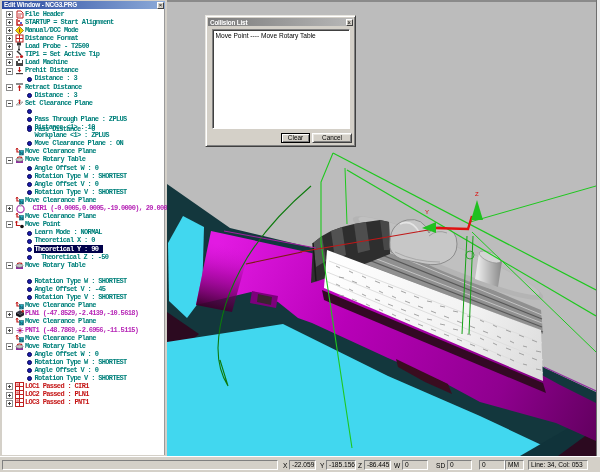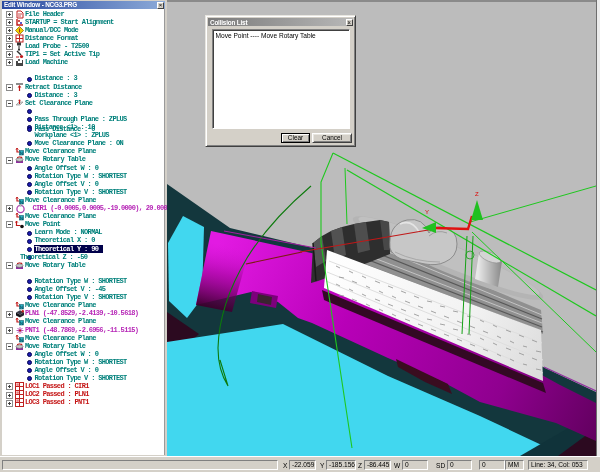--- a/index.html
+++ b/index.html
@@ -109,20 +109,33 @@
           <b></b>
         </span>
 <span class="ic">
           <svg width="9" height="9">
             <path d="M1 8V3h2v2h4V2h1v6z" fill="#444"></path>
             <rect x="3" y="1" width="2" height="2" fill="#666"></rect>
           </svg>
         </span>
 <span class="tt c-t" style="left:23px;">Load Machine</span>
 </div>
+<div class="tr" style="top:57.8px">
+<span class="box">
+          <i></i>
+        </span>
+<span class="ic">
+          <svg width="9" height="9">
+            <path d="M4.5 1v4" stroke="#c01818" stroke-width="1.2"></path>
+            <path d="M2.6 4l1.9 2.4L6.4 4z" fill="#c01818"></path>
+            <path d="M1 7.6h7" stroke="#404040" stroke-width="1.2"></path>
+          </svg>
+        </span>
+<span class="tt c-t" style="left:23px;">Prehit Distance</span>
+</div>
 <div class="tr" style="top:65.9px">
 <span class="bul"></span>
 <span class="tt c-t" style="left:32.5px;">Distance : 3</span>
 </div>
 <div class="tr" style="top:74.0px">
 <span class="box">
           <i></i>
         </span>
 <span class="ic">
           <svg width="9" height="9">
@@ -267,21 +280,21 @@
 <span class="bul"></span>
 <span class="tt c-t" style="left:32.5px;">Theoretical X : 0</span>
 </div>
 <div class="tr" style="top:236.0px">
 <span class="bul"></span>
 <span class="hlbg" style="width:69px"></span>
 <span class="tt" style="left:32.5px;color:#fff;">Theoretical Y : 90</span>
 </div>
 <div class="tr" style="top:244.1px">
 <span class="bul"></span>
-<span class="tt c-t" style="left:18px;">Theoretical Z : -50</span>
+<span class="tt c-t" style="left:39px;">Theoretical Z : -50</span>
 </div>
 <div class="tr" style="top:252.2px">
 <span class="box">
           <i></i>
         </span>
 <span class="ic">
           <svg width="9" height="9">
             <rect x="1" y="5.4" width="7" height="2.6" fill="#9030a0"></rect>
             <ellipse cx="4.5" cy="4.6" rx="3.5" ry="1.8" fill="#c8c8c8" stroke="#555" stroke-width="0.6"></ellipse>
             <path d="M2 2.6A3.4 2 0 0 1 7 2.6" stroke="#c01818" stroke-width="1" fill="none"></path>

